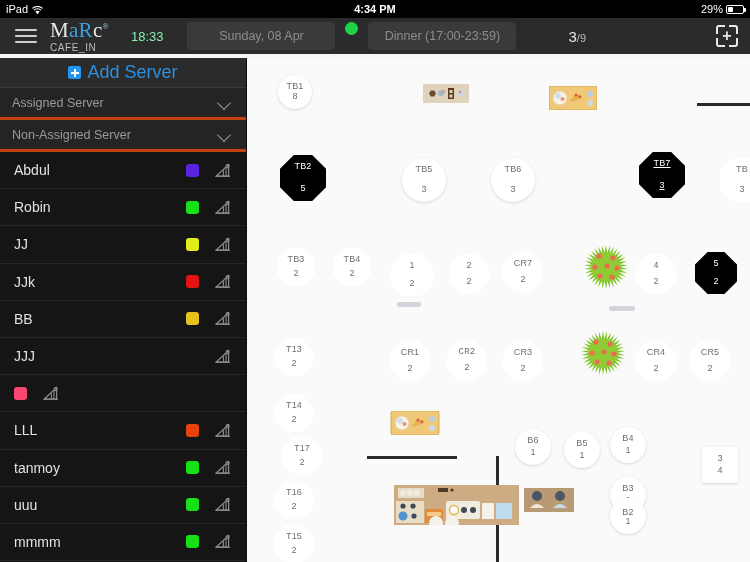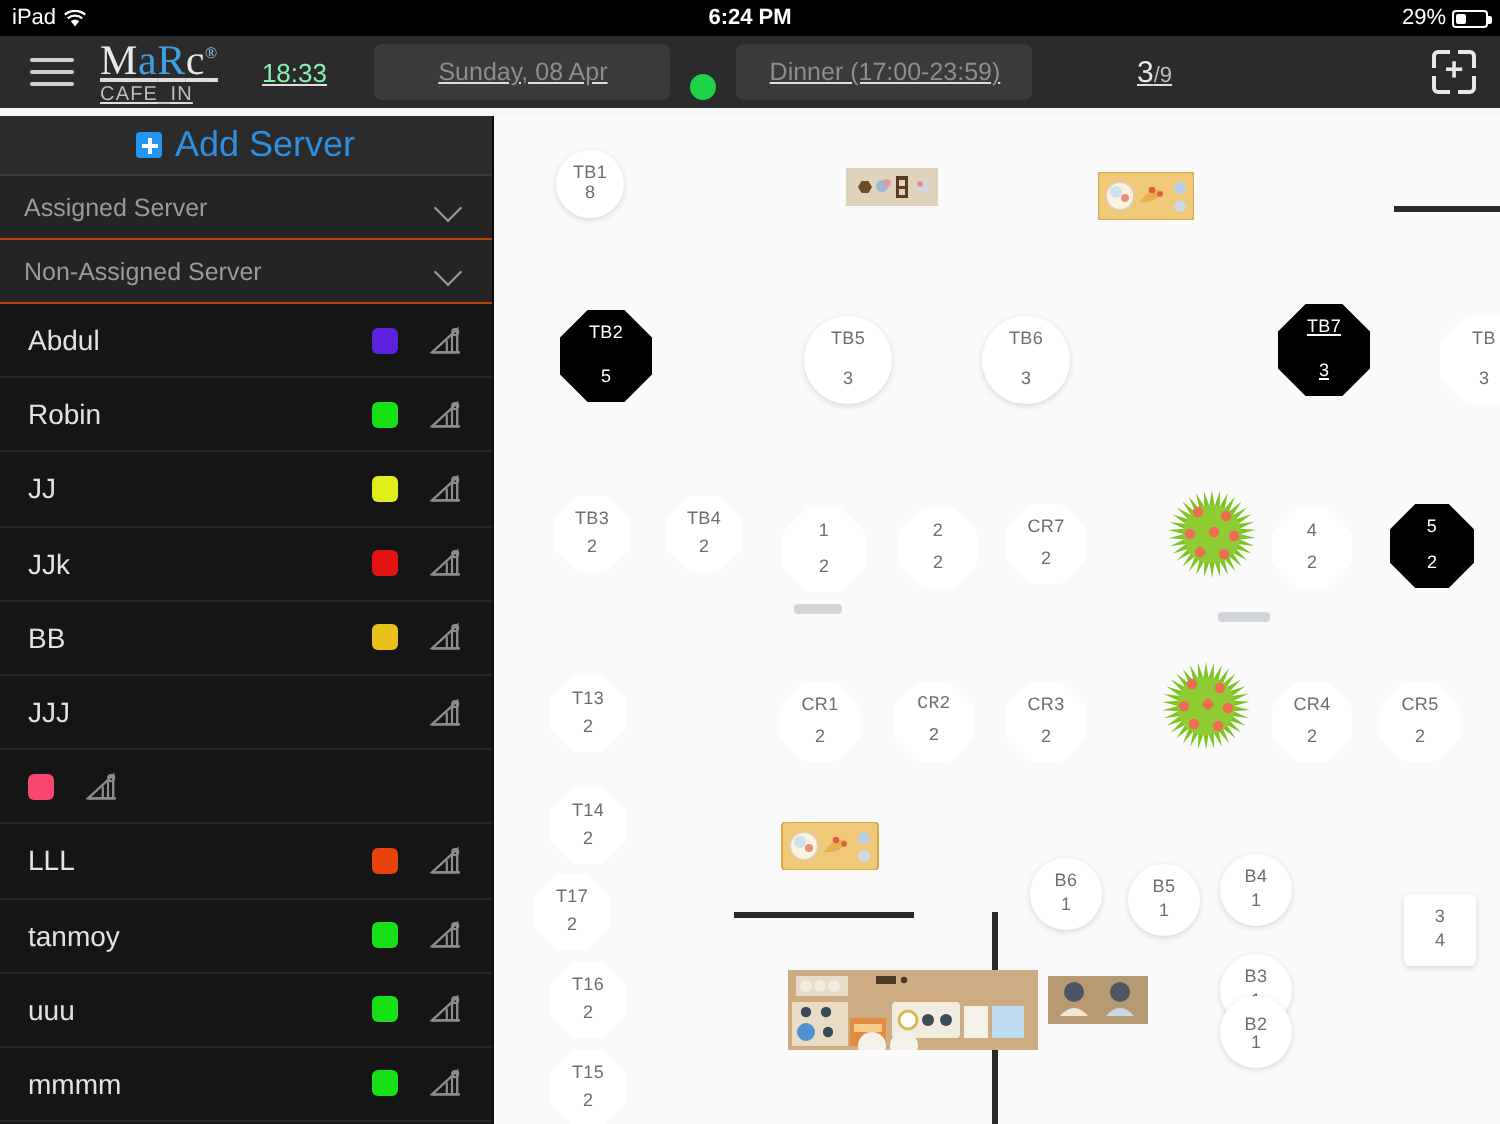--- a/index.html
+++ b/index.html
@@ -27,32 +27,32 @@
   .battery::after{
     content:""; position:absolute; right:-3px; top:2.5px; width:2px; height:4px;
     background:#fff; border-radius:0 1px 1px 0;
   }
   .battery .lvl{ position:absolute; left:1px; top:1px; bottom:1px; width:29%; background:#fff; border-radius:1px;}
 
   
   .appbar{
     position:absolute; top:18px; left:0; width:750px; height:36px;
     background:#2b2b2b; color:#ddd;
-    display:flex; align-items:center;text-decoration:underline;
+    display:flex; align-items:center;
   }
   .hamburger{ width:40px; display:flex; flex-direction:column; justify-content:center;
     align-items:center; gap:4px; cursor:pointer; margin-left:6px;}
   .hamburger span{ display:block; width:22px; height:2px; background:#cfcfcf; border-radius:1px;}
   .brandwrap{ margin-left:4px; line-height:1; }
   .brand{ font-family:"Liberation Serif", serif; font-size:21px; letter-spacing:.3px; position:relative;}
   .brand .m{ color:#e8e8e8; } .brand .a{ color:#3fa0df; } .brand .r{ color:#3fa0df; } .brand .c{ color:#e8e8e8;}
   .brand sup{ font-size:8px; vertical-align:super; color:#9fd0ef;}
   .outlet{ font-size:10px; color:#bdbdbd; letter-spacing:.6px; margin-top:2px;}
   .clock{ font-size:13px; color:#86efac; margin-left:22px; }
-  .pillbox{ display:flex; align-items:flex-end; margin-left:24px; gap:10px;}
+  .pillbox{ display:flex; align-items:flex-start; margin-left:24px; gap:10px;}
   .pill{
     background:#3a3a3a; color:#8d8d8d; font-size:12.5px;
     border-radius:4px; padding:7px 0; text-align:center;
   }
   .pill.date{ width:148px; }
   .pill.meal{ width:148px; }
   .greendot{ width:13px; height:13px; border-radius:50%; background:#1fd146; }
   .counter{ margin-left:52px; font-size:15px; color:#e6e6e6;}
   .counter .den{ font-size:11px; color:#bdbdbd;}
   .addbtn{
@@ -79,21 +79,21 @@
     border-bottom:1px solid #3a3a3a;
   }
   .addserver .sq{
     width:13px;height:13px;background:#2196f3;border-radius:2px;position:relative;
   }
   .addserver .sq::before{content:"";position:absolute;left:5.5px;top:2.5px;width:2px;height:8px;background:#fff;}
   .addserver .sq::after{content:"";position:absolute;top:5.5px;left:2.5px;height:2px;width:8px;background:#fff;}
   .addserver span.lbl{ color:#2d8fe0; font-size:18px;}
 
   .group{
-    height:32px; background:#242424; border-bottom:1px solid #c2410c;
+    height:32px; background:#242424; border-bottom:3px solid #c2410c;
     display:flex; align-items:center; padding:0 12px; cursor:pointer;
   }
   .group .gl{ color:#9a9a9a; font-size:12.5px; flex:1;}
   .chev{ width:16px; height:16px; position:relative; }
   .chev::before{
     content:""; position:absolute; left:1px; top:3px; width:9px; height:9px;
     border-right:1.6px solid #9a9a9a; border-bottom:1.6px solid #9a9a9a;
     transform:rotate(45deg);
   }
   .srv{
@@ -142,21 +142,21 @@
     <div class="sb-left">
       <span>iPad</span>
       <span class="wifi">
         <svg width="11" height="9" viewBox="0 0 11 9">
             <path d="M5.5 8.2 L3.4 5.6 a3.3 3.3 0 0 1 4.2 0 Z" fill="#fff"></path>
             <path d="M1.9 4.2 a5.4 5.4 0 0 1 7.2 0" stroke="#fff" stroke-width="1.1" fill="none"></path>
             <path d="M0.4 2.3 a7.8 7.8 0 0 1 10.2 0" stroke="#fff" stroke-width="1.1" fill="none"></path>
           </svg>
       </span>
     </div>
-    <div class="sb-center">6:24 PM</div>
+    <div class="sb-center">4:34 PM</div>
     <div class="sb-right">
       <span>29%</span>
       <span class="battery">
           <span class="lvl"></span>
         </span>
     </div>
   </div>
 
   <div class="appbar">
     <div class="hamburger">
@@ -482,21 +482,21 @@
         <div class="tcap">2</div>
       </div>
       <div class="tbl oct" style="left:443px;top:283px;width:40px;height:40px;">
         <div class="tname">CR5</div>
         <div class="tcap">2</div>
       </div>
       <div class="tbl oct" style="left:28px;top:336px;width:38px;height:38px;">
         <div class="tname">T14</div>
         <div class="tcap">2</div>
       </div>
-      <div class="tbl oct" style="left:20px;top:379px;width:38px;height:38px;">
+      <div class="tbl oct" style="left:36px;top:379px;width:38px;height:38px;">
         <div class="tname">T17</div>
         <div class="tcap">2</div>
       </div>
       <div class="tbl oct" style="left:28px;top:423px;width:38px;height:38px;">
         <div class="tname">T16</div>
         <div class="tcap">2</div>
       </div>
       <div class="tbl oct" style="left:28px;top:467px;width:38px;height:38px;">
         <div class="tname">T15</div>
         <div class="tcap">2</div>

